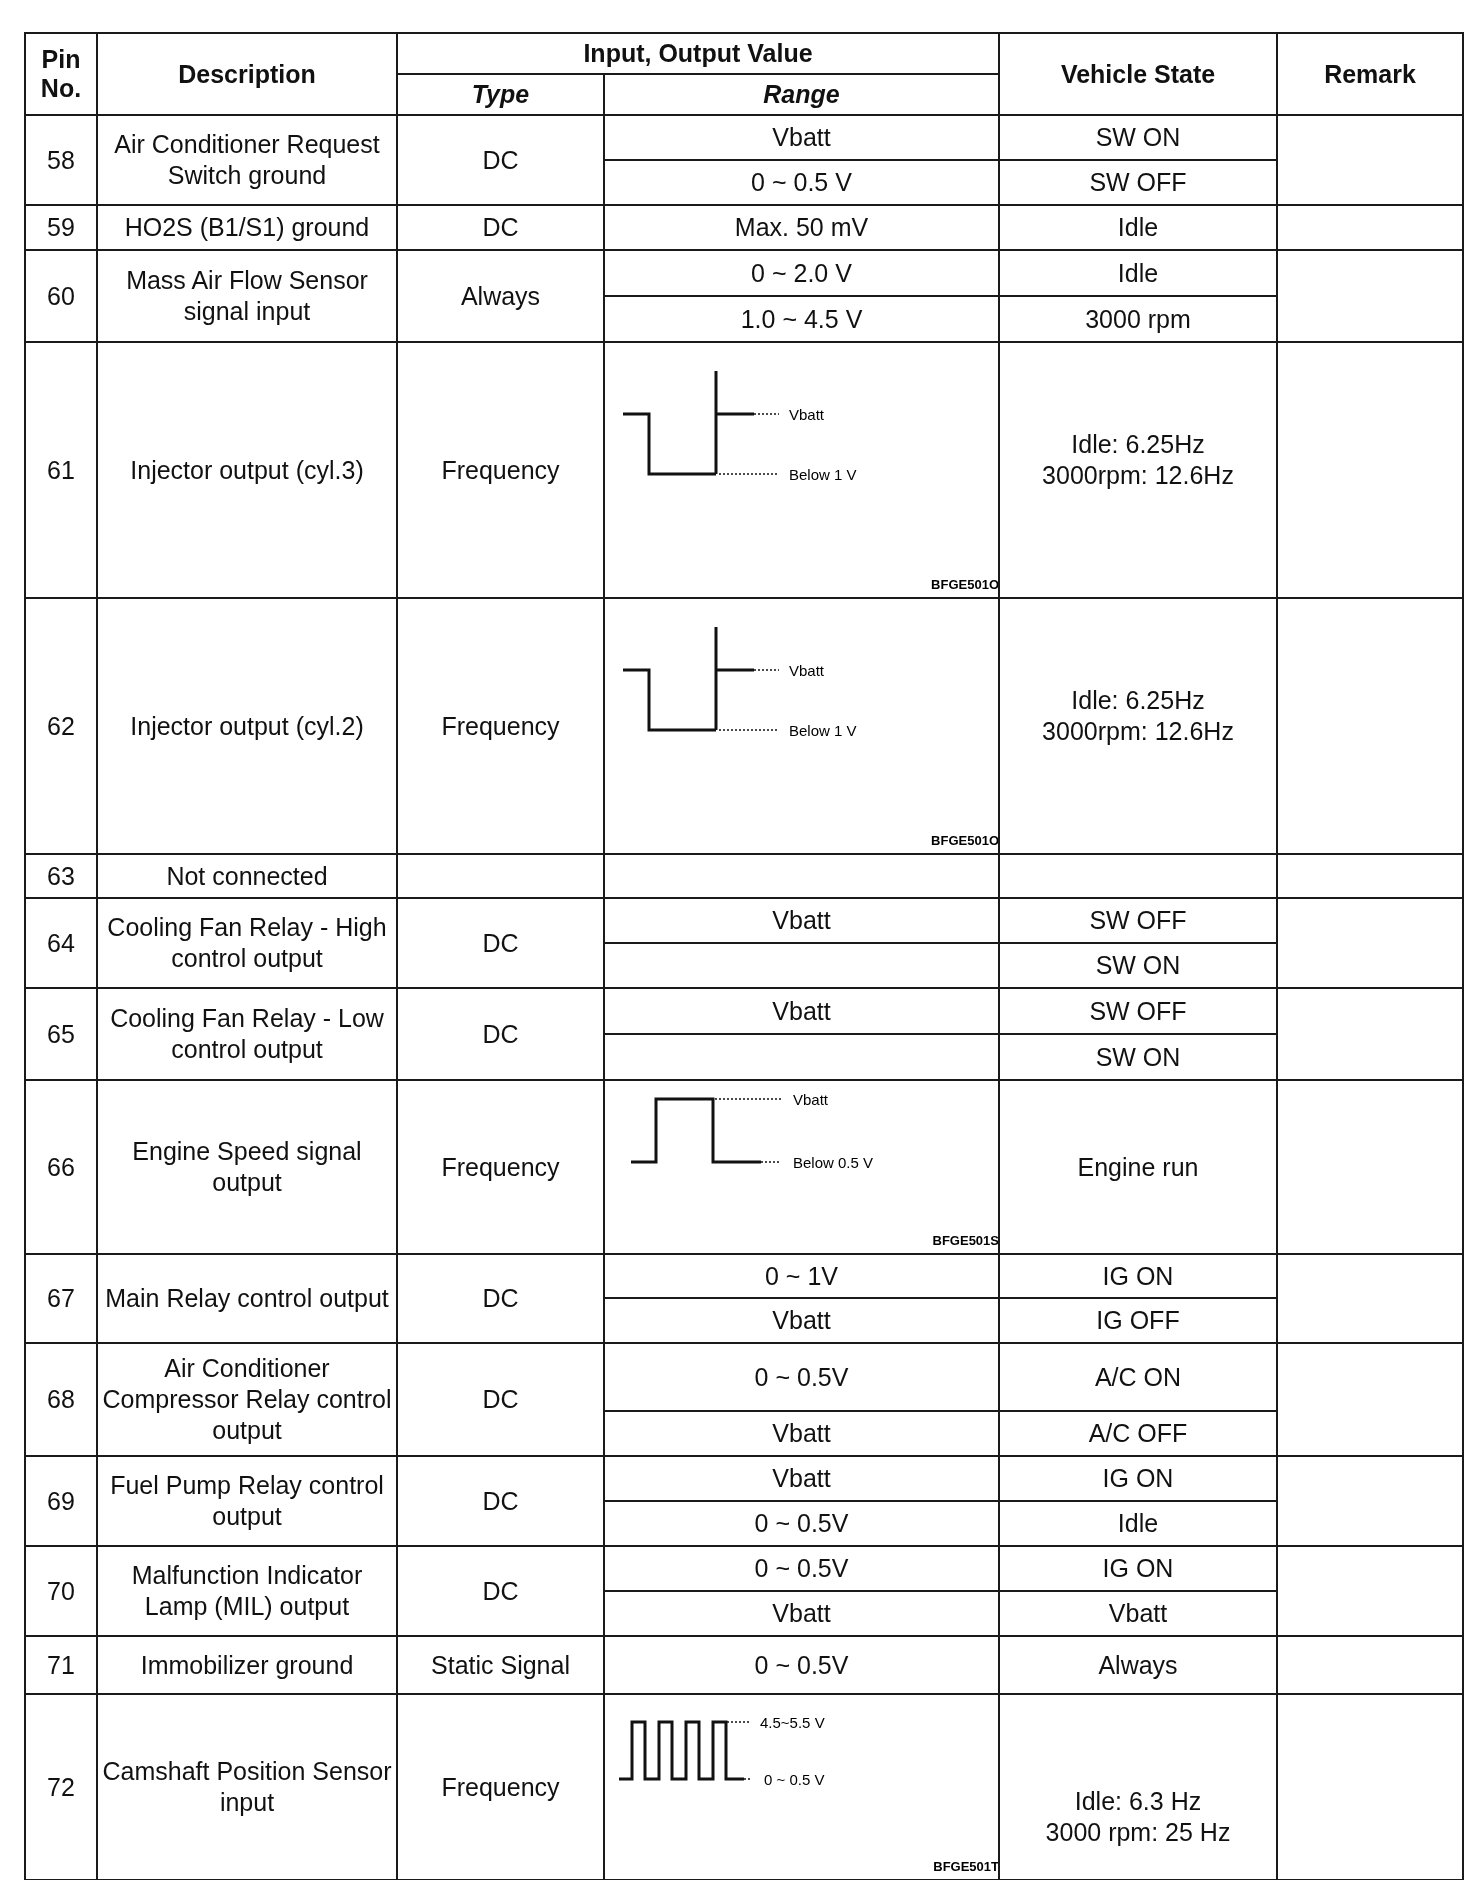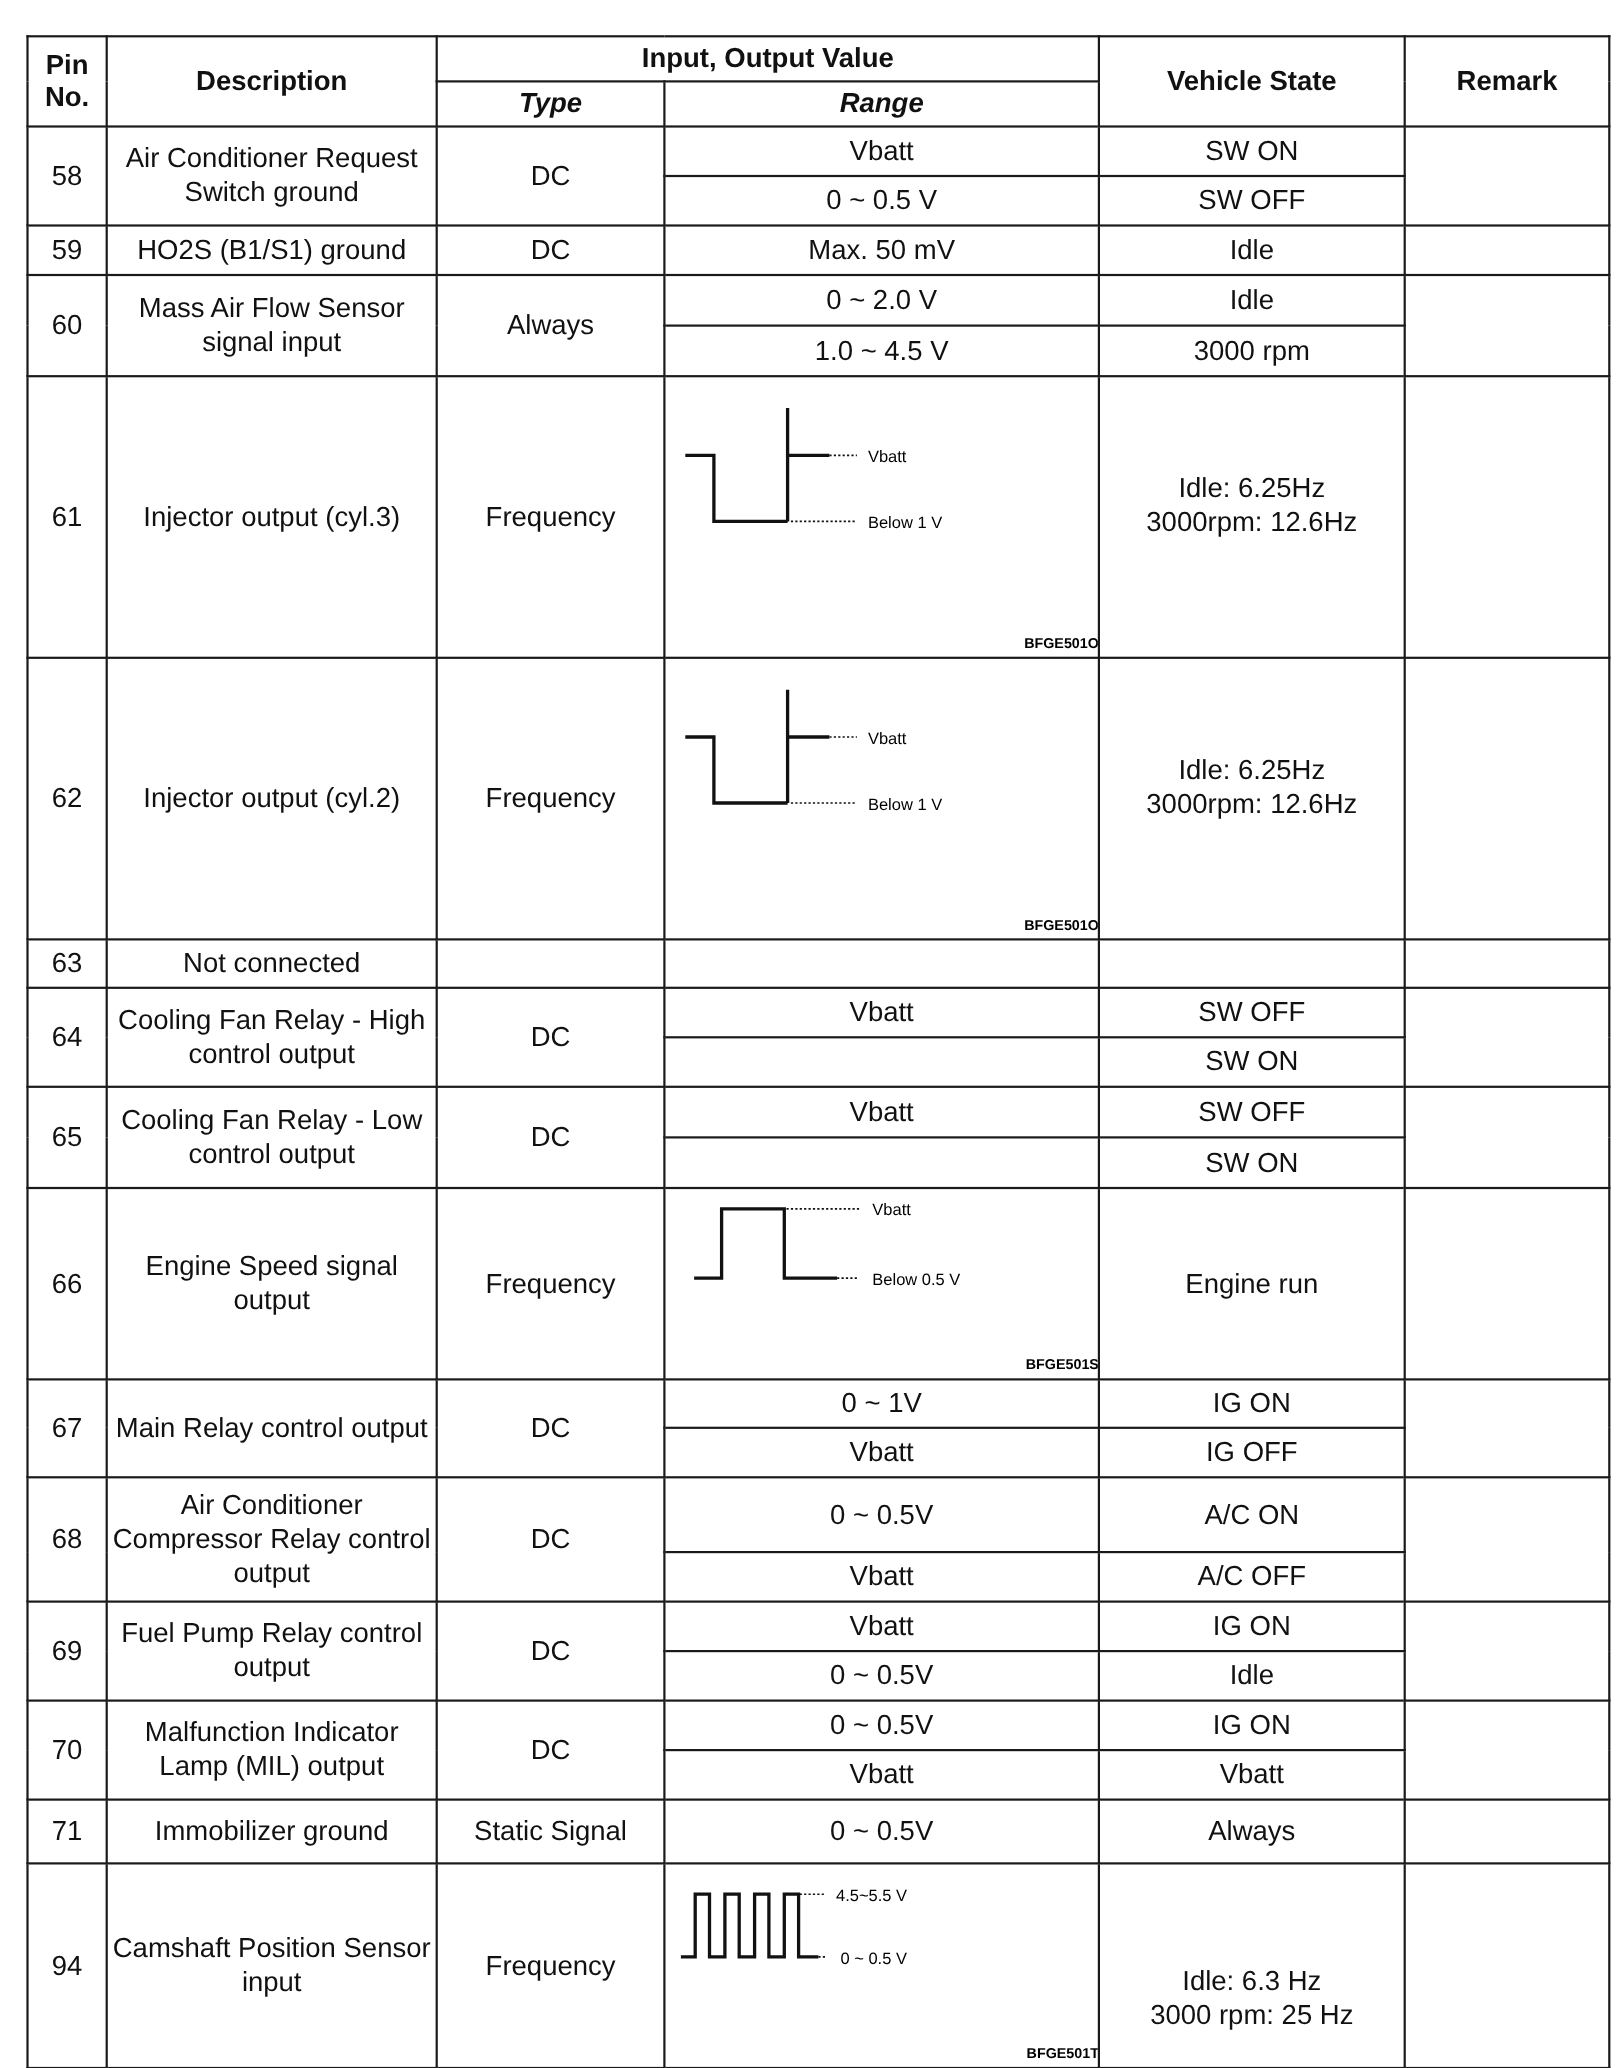--- a/index.html
+++ b/index.html
@@ -237,21 +237,21 @@
     <tr style="height:58px">
       <td>71</td>
       <td>Immobilizer ground</td>
       <td>Static Signal</td>
       <td>0 ~ 0.5V</td>
       <td>Always</td>
       <td></td>
     </tr>
 
     <tr class="tall3">
-      <td>94</td>
+      <td>72</td>
       <td>Camshaft Position Sensor input</td>
       <td>Frequency</td>
       <td class="wave">
         <svg width="395" height="184">
           <polyline points="10,84 23,84 23,27 36,27 36,84 50,84 50,27 63,27 63,84 77,84 77,27 90,27 90,84 104,84 104,27 117,27 117,84 135,84" fill="none" stroke="#111" stroke-width="3"></polyline>
           <line x1="118" y1="27" x2="140" y2="27" stroke="#111" stroke-width="1.5" stroke-dasharray="2,2"></line>
           <line x1="135" y1="84" x2="142" y2="84" stroke="#111" stroke-width="1.5" stroke-dasharray="2,2"></line>
           <text x="151" y="33" font-family="Liberation Sans, sans-serif" font-size="15">4.5~5.5 V</text>
           <text x="155" y="90" font-family="Liberation Sans, sans-serif" font-size="15">0 ~ 0.5 V</text>
           <text x="390" y="176" text-anchor="end" font-family="Liberation Sans, sans-serif" font-size="13" font-weight="bold">BFGE501T</text>

